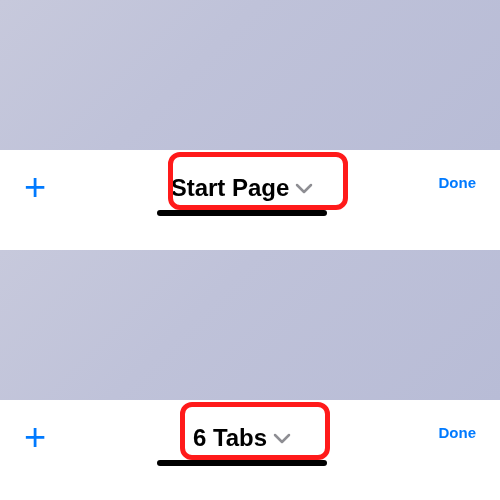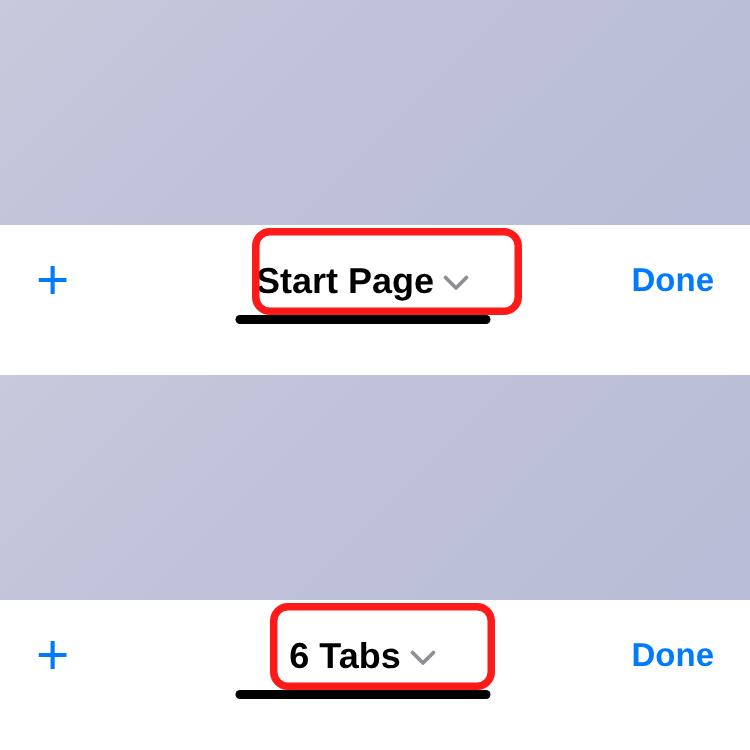--- a/index.html
+++ b/index.html
@@ -75,21 +75,21 @@
     }
     .chevron svg { display: block; }
     .home-indicator {
       width: 170px;
       height: 6px;
       background: #000;
       border-radius: 3px;
     }
     .done {
       color: #007aff;
-      font-size: 22px;
+      font-size: 15px;
       font-weight: 600;
       line-height: 1.4;
       cursor: pointer;
       user-select: none;
       padding-top: 4px;
       width: 60px;
       text-align: right;
     }
   </style>
 </head>

